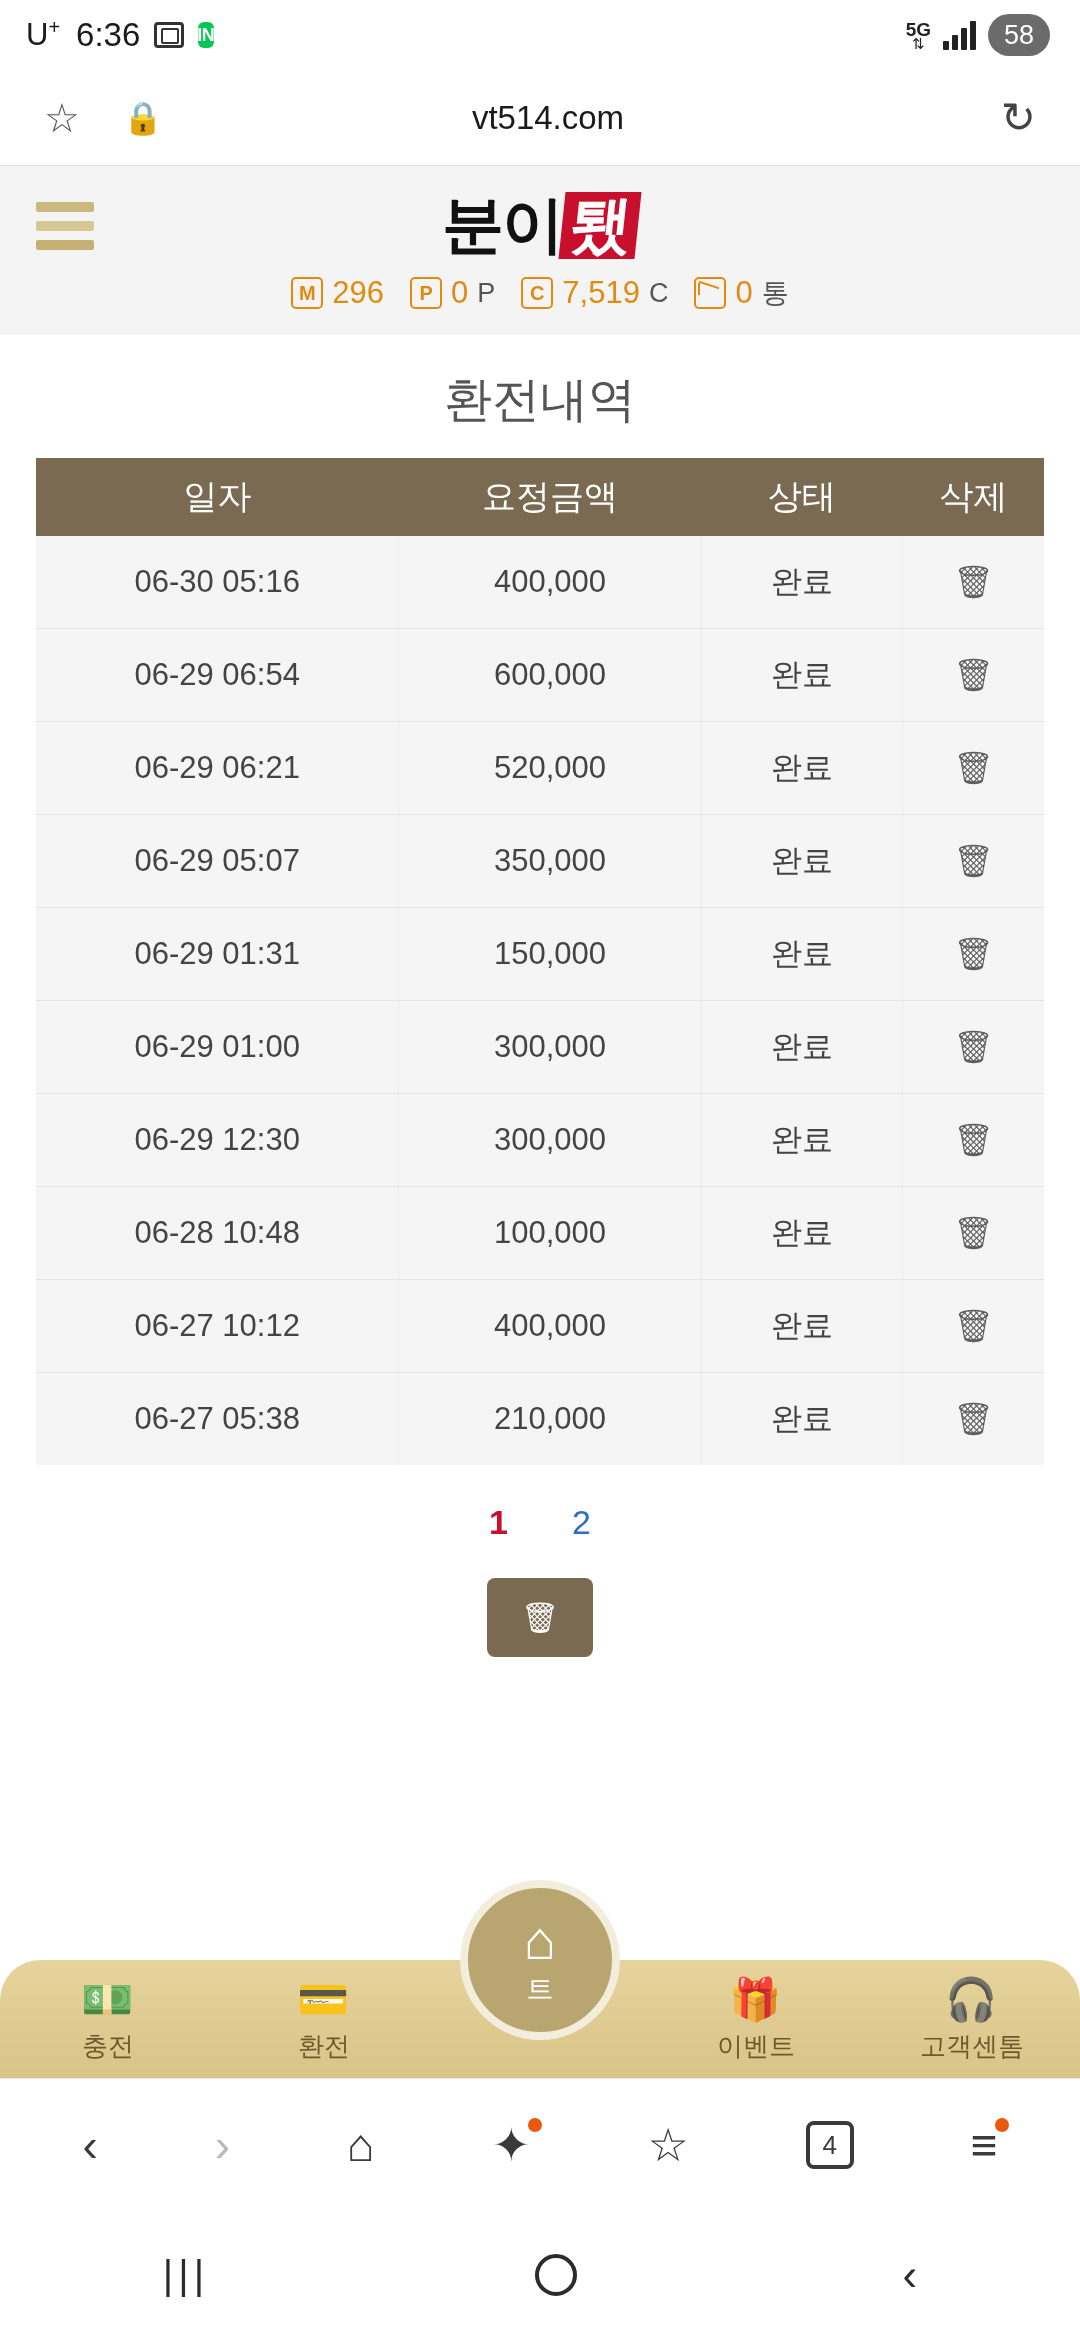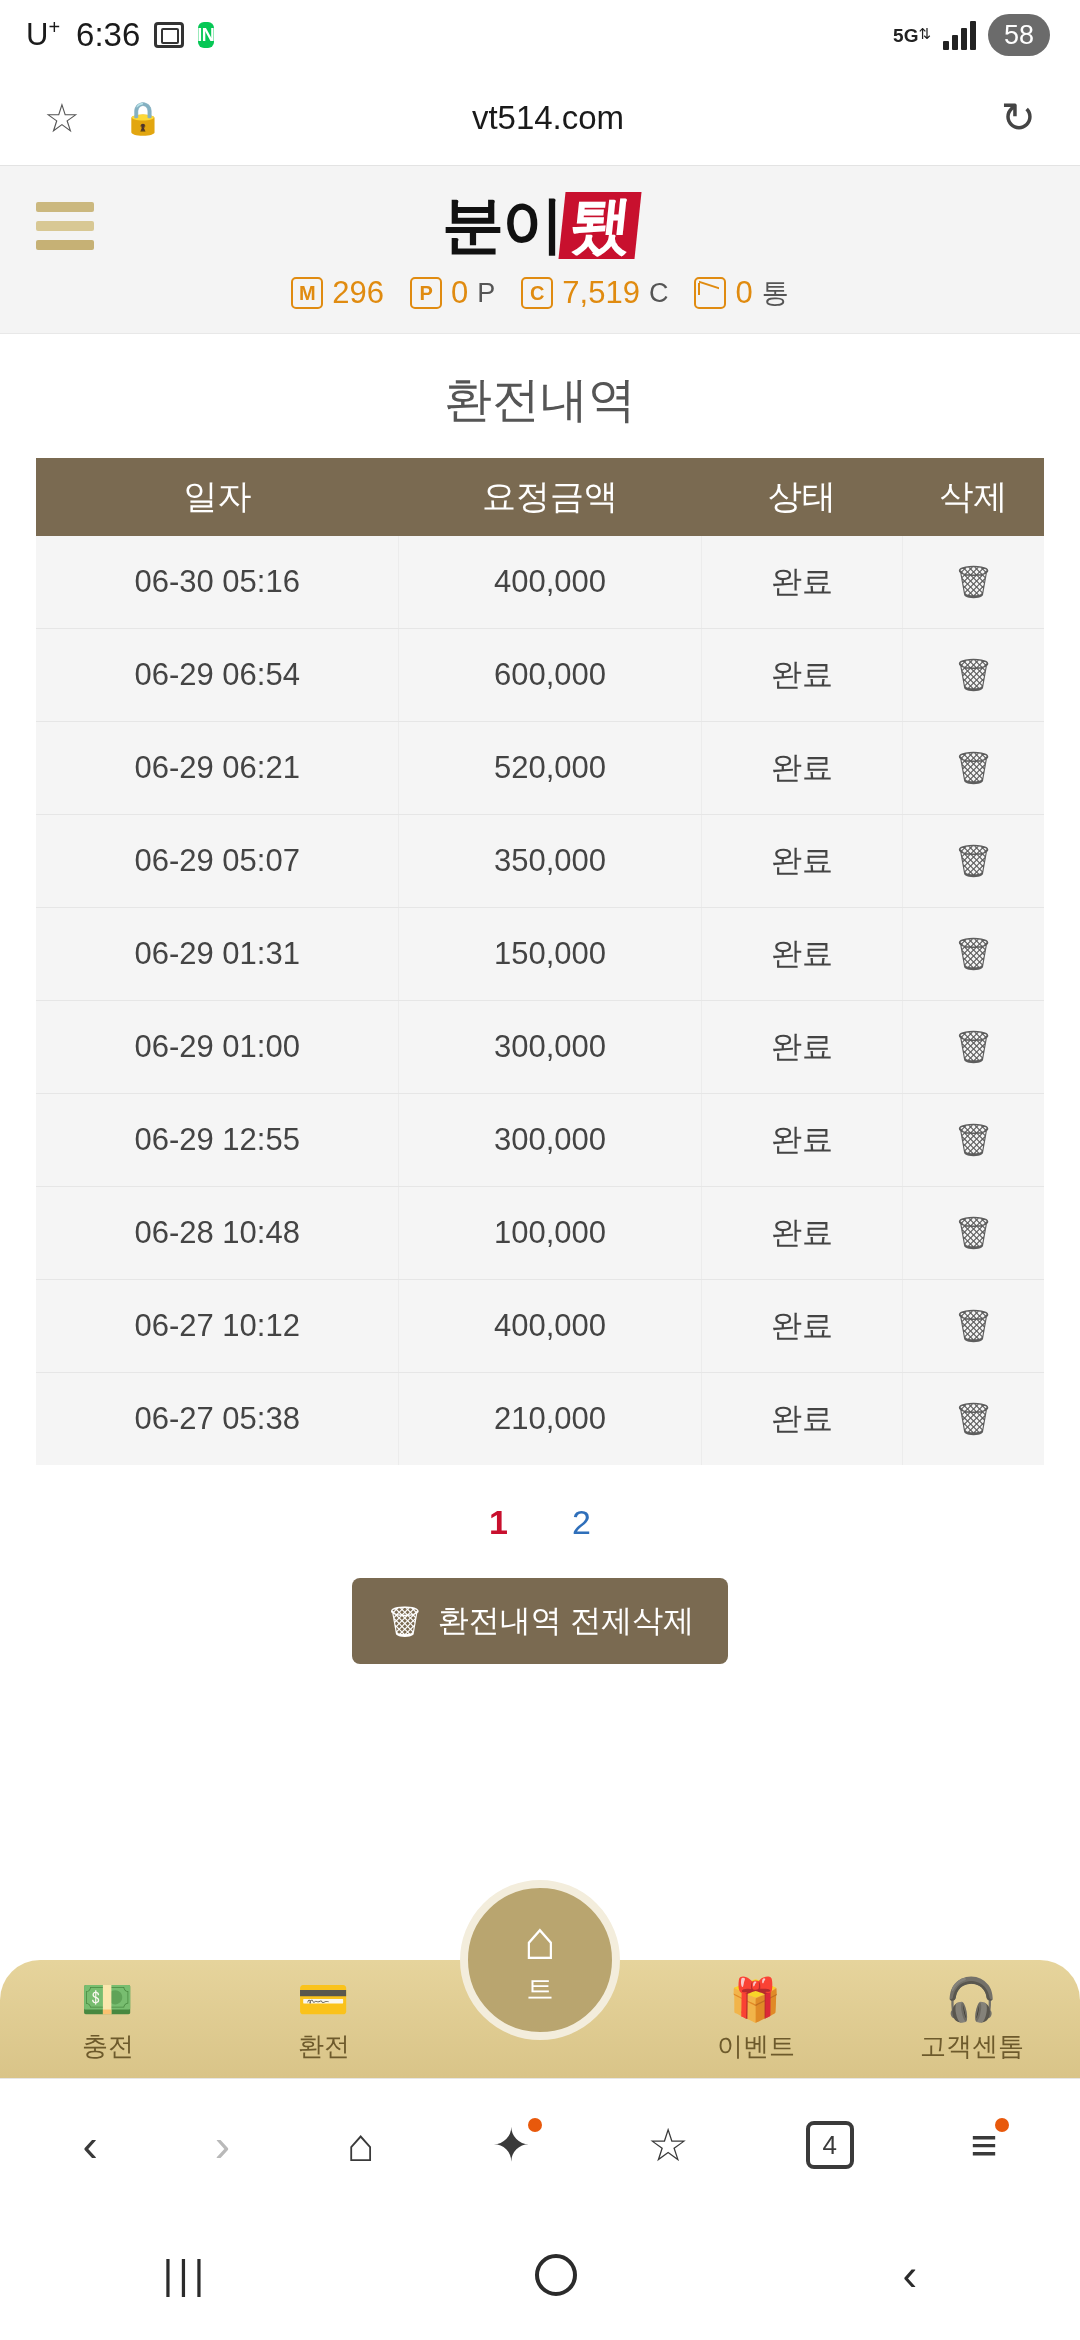--- a/index.html
+++ b/index.html
@@ -36,21 +36,21 @@
     border: 2px solid #333; border-radius: 2px;
   }
   .ic-line {
     width: 16px; height: 26px; background: #06c755; border-radius: 6px;
     color: #fff; font-size: 18px; display: flex; align-items: center; justify-content: center;
     font-weight: bold; letter-spacing: -0.5px;
   }
   .sb-right { display: flex; align-items: center; gap: 12px; }
   .ic-5g {
     font-size: 17px; color: #222; border: 0; line-height: 1;
-    display: flex; flex-direction: row; align-items: center;
+    display: flex; flex-direction: column; align-items: center;
   }
   .ic-5g .g5 { font-weight: bold; font-size: 19px; }
   .ic-5g .arrows { font-size: 15px; margin-top: -3px; }
   .signal { display: flex; align-items: flex-end; gap: 3px; height: 30px; }
   .signal i { width: 6px; background: #222; display: block; border-radius: 1px; }
   .signal i:nth-child(1) { height: 9px; }
   .signal i:nth-child(2) { height: 15px; }
   .signal i:nth-child(3) { height: 22px; }
   .signal i:nth-child(4) { height: 29px; }
   .battery {
@@ -353,21 +353,21 @@
         <td>완료</td>
         <td><span class="trash">🗑</span></td>
       </tr>
       <tr>
         <td>06-29 01:00</td>
         <td>300,000</td>
         <td>완료</td>
         <td><span class="trash">🗑</span></td>
       </tr>
       <tr>
-        <td>06-29 12:55</td>
+        <td>06-29 12:30</td>
         <td>300,000</td>
         <td>완료</td>
         <td><span class="trash">🗑</span></td>
       </tr>
       <tr>
         <td>06-28 10:48</td>
         <td>100,000</td>
         <td>완료</td>
         <td><span class="trash">🗑</span></td>
       </tr>
@@ -388,21 +388,20 @@
 </div>
 
 <div class="pager">
   <span class="pg active">1</span>
   <span class="pg link">2</span>
 </div>
 
 <div class="delall-wrap">
   <button class="delall">
     <span class="ic">🗑</span>
-    <span>환전내역 전제삭제</span>
   </button>
 </div>
 
 <div class="appnav">
   <div class="appnav-item">
     <span class="glyph">💵</span>
     <span>충전</span>
   </div>
   <div class="appnav-item">
     <span class="glyph">💳</span>

